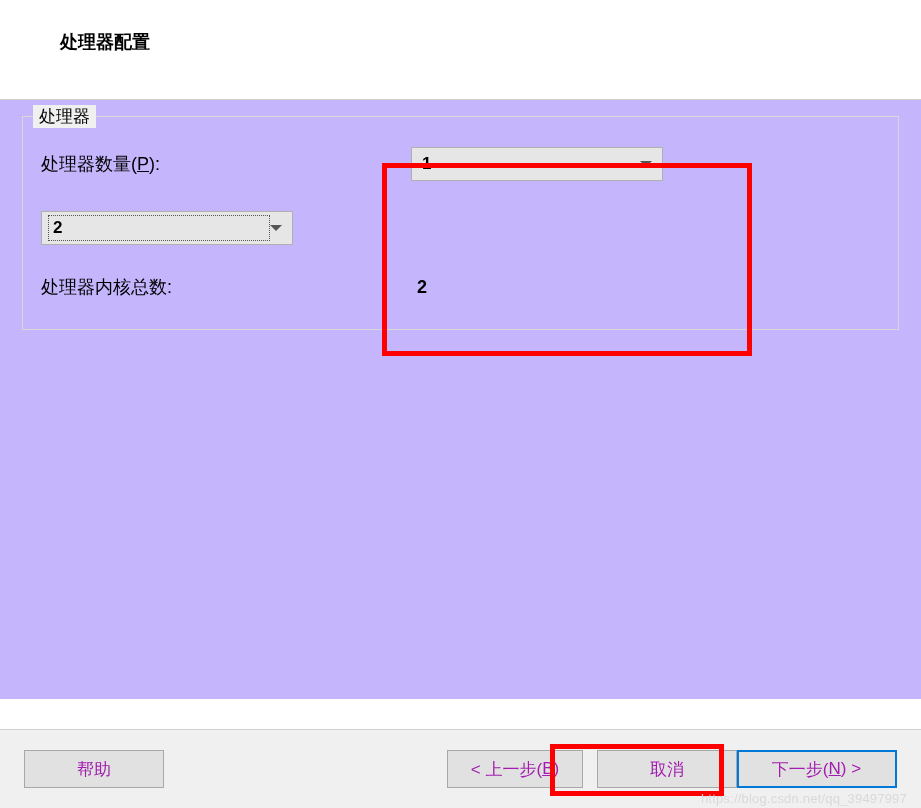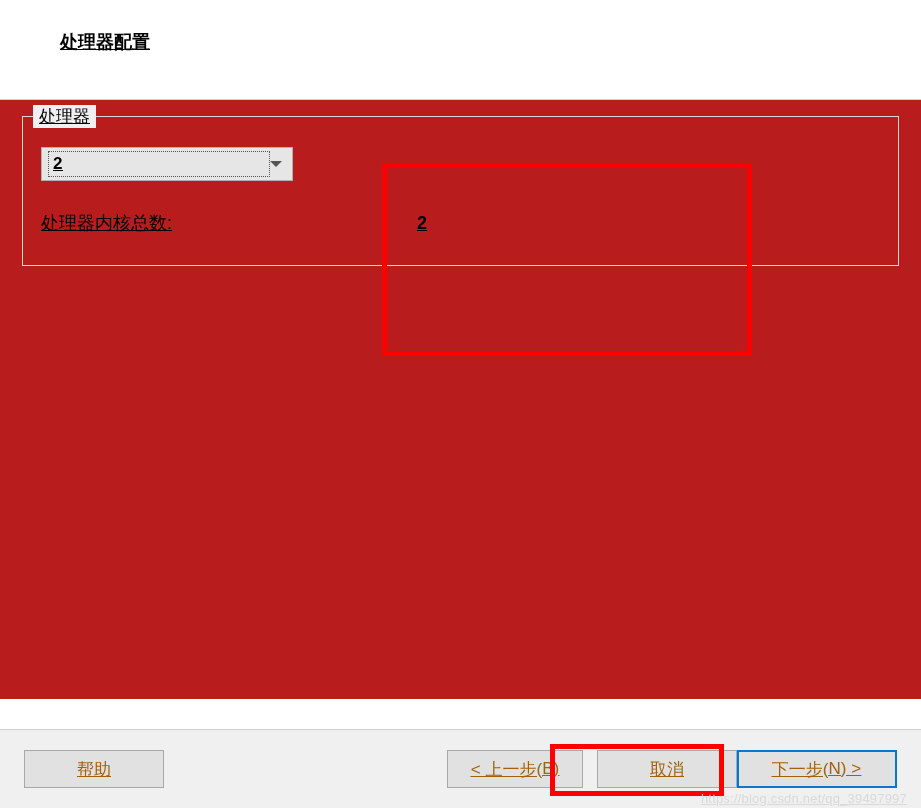--- a/index.html
+++ b/index.html
@@ -1,19 +1,18 @@
 <!DOCTYPE html>
 <html><head>
   <meta charset="utf-8">
   <style>
     * {
       box-sizing: border-box;
       margin: 0;
       padding: 0;
-      text-decoration: underline;
     }
     body {
       font-family: "Microsoft YaHei", "SimSun", sans-serif;
       background: #ffffff;
       width: 921px;
       height: 808px;
       position: relative;
     }
     .header {
       padding: 30px 60px 20px 60px;
@@ -23,21 +22,21 @@
       font-weight: bold;
       color: #000;
       margin-bottom: 10px;
     }
     .header-subtitle {
       font-size: 18px;
       color: #000;
       padding-left: 50px;
     }
     .main-panel {
-      background: #b91c1c;
+      background: #c4b5fd;
       border-top: 1px solid #d0d0d0;
       margin-top: 15px;
       height: 600px;
       position: relative;
     }
     .fieldset {
       border: 1px solid #d8d8d8;
       margin: 16px 22px 0 22px;
       padding: 0 18px 30px 18px;
       position: relative;
@@ -117,21 +116,21 @@
       background: #f0f0f0;
       padding: 20px 24px;
       display: flex;
       align-items: center;
     }
     .btn {
       height: 38px;
       background: #e1e1e1;
       border: 1px solid #a8a8a8;
       font-size: 17px;
-      color: #a16207;
+      color: #a21caf;
       padding: 0 22px;
       cursor: pointer;
       display: inline-flex;
       align-items: center;
       justify-content: center;
     }
     .btn-help {
       width: 140px;
       justify-content: center;
     }
@@ -176,20 +175,29 @@
 
 <div class="header">
   <div class="header-title">处理器配置</div>
 </div>
 
 <div class="main-panel">
 
   <div class="fieldset">
     <div class="fieldset-legend">处理器</div>
 
+    <div class="form-row">
+      <div class="form-label">
+        <span>处理器数量(</span><span class="underline">P</span><span>):</span>
+      </div>
+      <div class="combo">
+        <span class="combo-value-box">1</span>
+        <span class="chevron"></span>
+      </div>
+    </div>
 
     <div class="form-row">
       <div class="combo focused">
         <span class="combo-value-box">2</span>
         <span class="chevron"></span>
       </div>
     </div>
 
     <div class="form-row">
       <div class="form-label">处理器内核总数:</div>

